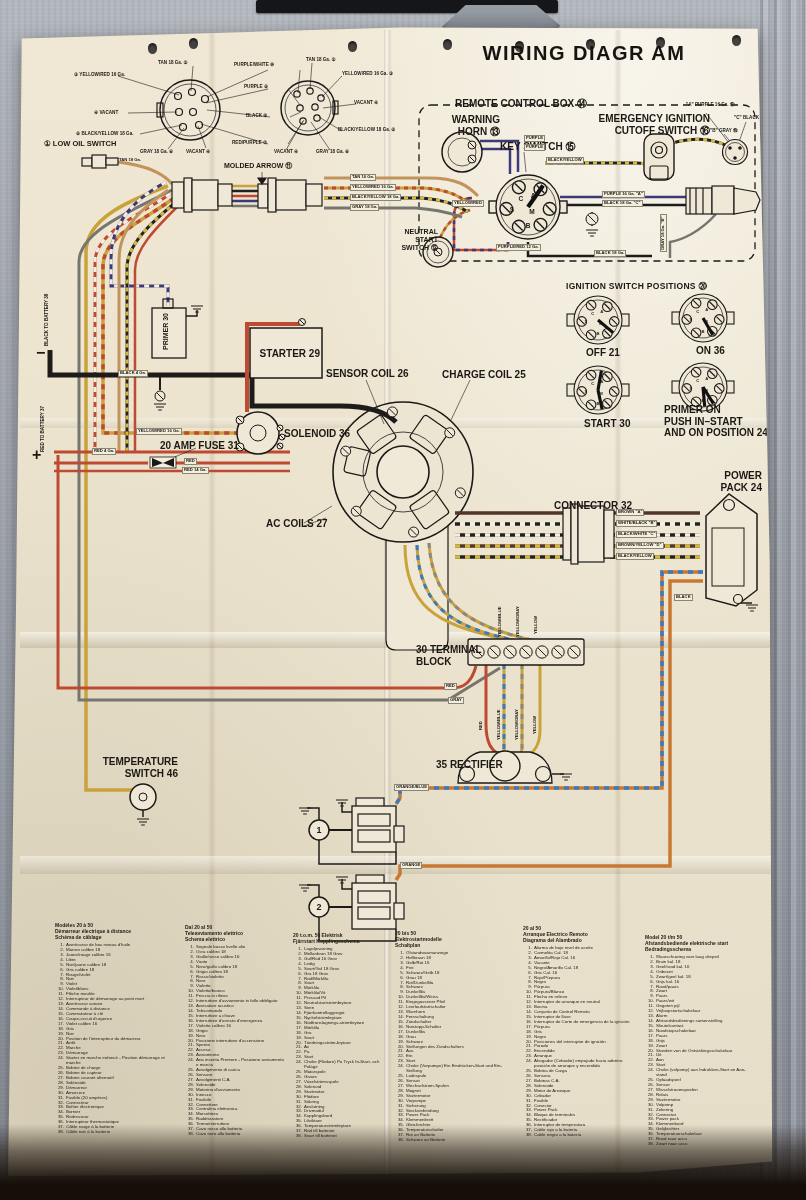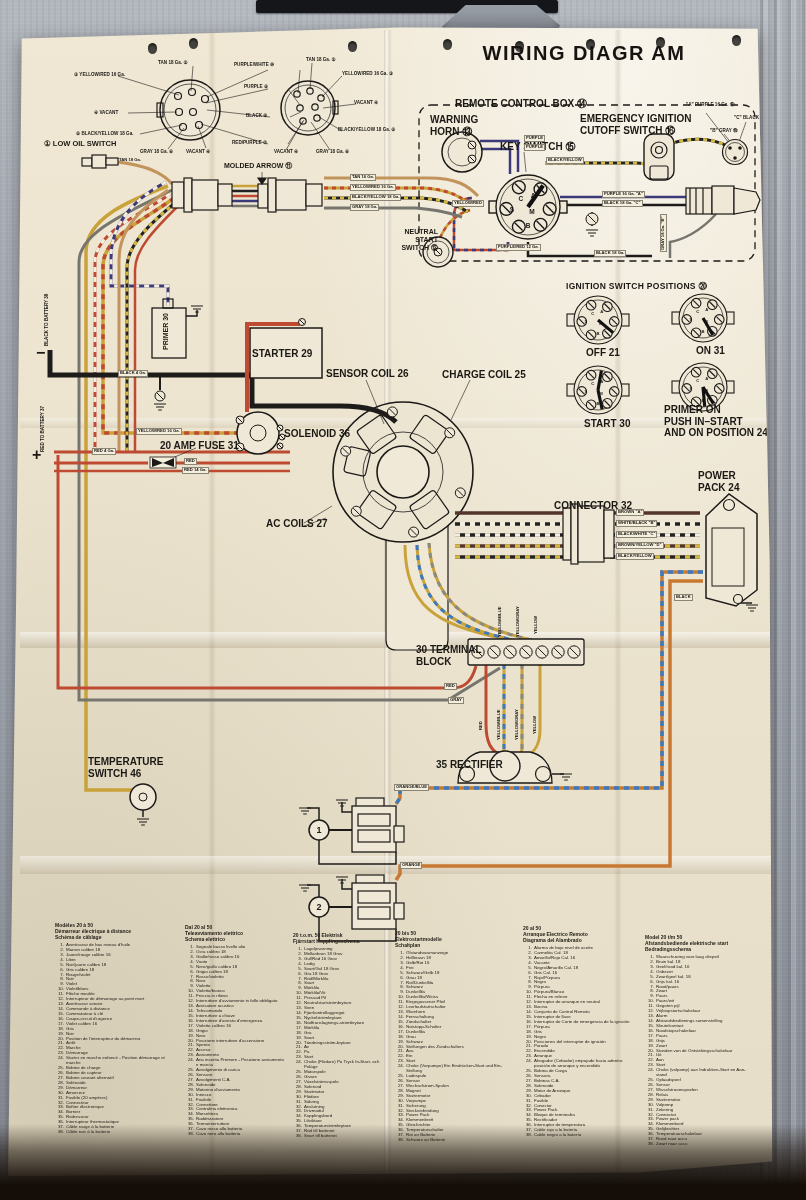--- a/index.html
+++ b/index.html
@@ -38,21 +38,21 @@
   .bottom-shadow{position:absolute;left:0;right:0;top:1124px;height:76px;z-index:9;
     background:linear-gradient(180deg,rgba(30,22,14,0) 0%,rgba(30,22,14,.55) 35%,#150e08 80%);}
   svg.diagram{position:absolute;inset:0;z-index:2;}
   .lbl{position:absolute;z-index:4;color:#1b1814;font-weight:bold;font-size:5px;line-height:1.15;white-space:pre-line;}
   .s4{font-size:4.2px;font-weight:bold;}
   .s45{font-size:4.6px;font-weight:bold;}
   .s7{font-size:7px;}
   .s75{font-size:7.5px;}
   .s8{font-size:10px;}
   .s85{font-size:8.5px;letter-spacing:.3px;}
-  .ctr{text-align:left;}
+  .ctr{text-align:right;}
   .rt{text-align:right;}
   .tag{background:#f4eedd;border:.5px solid #8a8574;padding:0 1px;white-space:nowrap;}
   .v{transform:rotate(-90deg);transform-origin:0 0;white-space:nowrap;}
   .big{font-size:16px;}
   .title{position:absolute;left:402px;top:42px;width:364px;z-index:4;text-align:center;color:#171310;}
   .title .t1{font-size:18.5px;font-weight:bold;letter-spacing:.2px;}
   .title .t2{font-size:20px;font-weight:bold;letter-spacing:1.5px;}
   .legend{position:absolute;left:55px;top:922px;width:706px;z-index:4;display:flex;gap:6px;color:#242019;}
   .legend-col{flex:none;}
   .legend-col:nth-child(1){width:124px;}
@@ -620,21 +620,21 @@
   <div class="lbl s4 tag" style="left:602px;top:200px">BLACK 18 Ga. "C"</div>
   <div class="lbl s4 tag v" style="left:660px;top:252px">GRAY 18 Ga. "B"</div>
   <div class="lbl s4 tag" style="left:594px;top:250px">BLACK 18 Ga.</div>
 
   <div class="lbl s45" style="left:686px;top:102px">"A" PURPLE 16 Ga. ⑰</div>
   <div class="lbl s45" style="left:734px;top:115px">"C" BLACK ⑲</div>
   <div class="lbl s45" style="left:710px;top:128px">"B" GRAY ⑱</div>
 
   <div class="lbl s85" style="left:566px;top:282px">IGNITION SWITCH POSITIONS ⑳</div>
   <div class="lbl s8" style="left:586px;top:347px">OFF 21</div>
-  <div class="lbl s8" style="left:696px;top:345px">ON 31</div>
+  <div class="lbl s8" style="left:696px;top:345px">ON 36</div>
   <div class="lbl s8" style="left:584px;top:418px">START 30</div>
   <div class="lbl s8" style="left:664px;top:404px">PRIMER ON
 PUSH IN–START
 AND ON POSITION 24</div>
 
   <div class="lbl s7 v" style="left:162px;top:350px">PRIMER 30</div>
   <div class="lbl s8 ctr" style="left:252px;top:348px;width:68px">STARTER 29</div>
   <div class="lbl s8" style="left:284px;top:428px">SOLENOID 36</div>
   <div class="lbl s8" style="left:160px;top:440px">20 AMP FUSE 31</div>
   <div class="lbl s8" style="left:326px;top:368px">SENSOR COIL 26</div>

